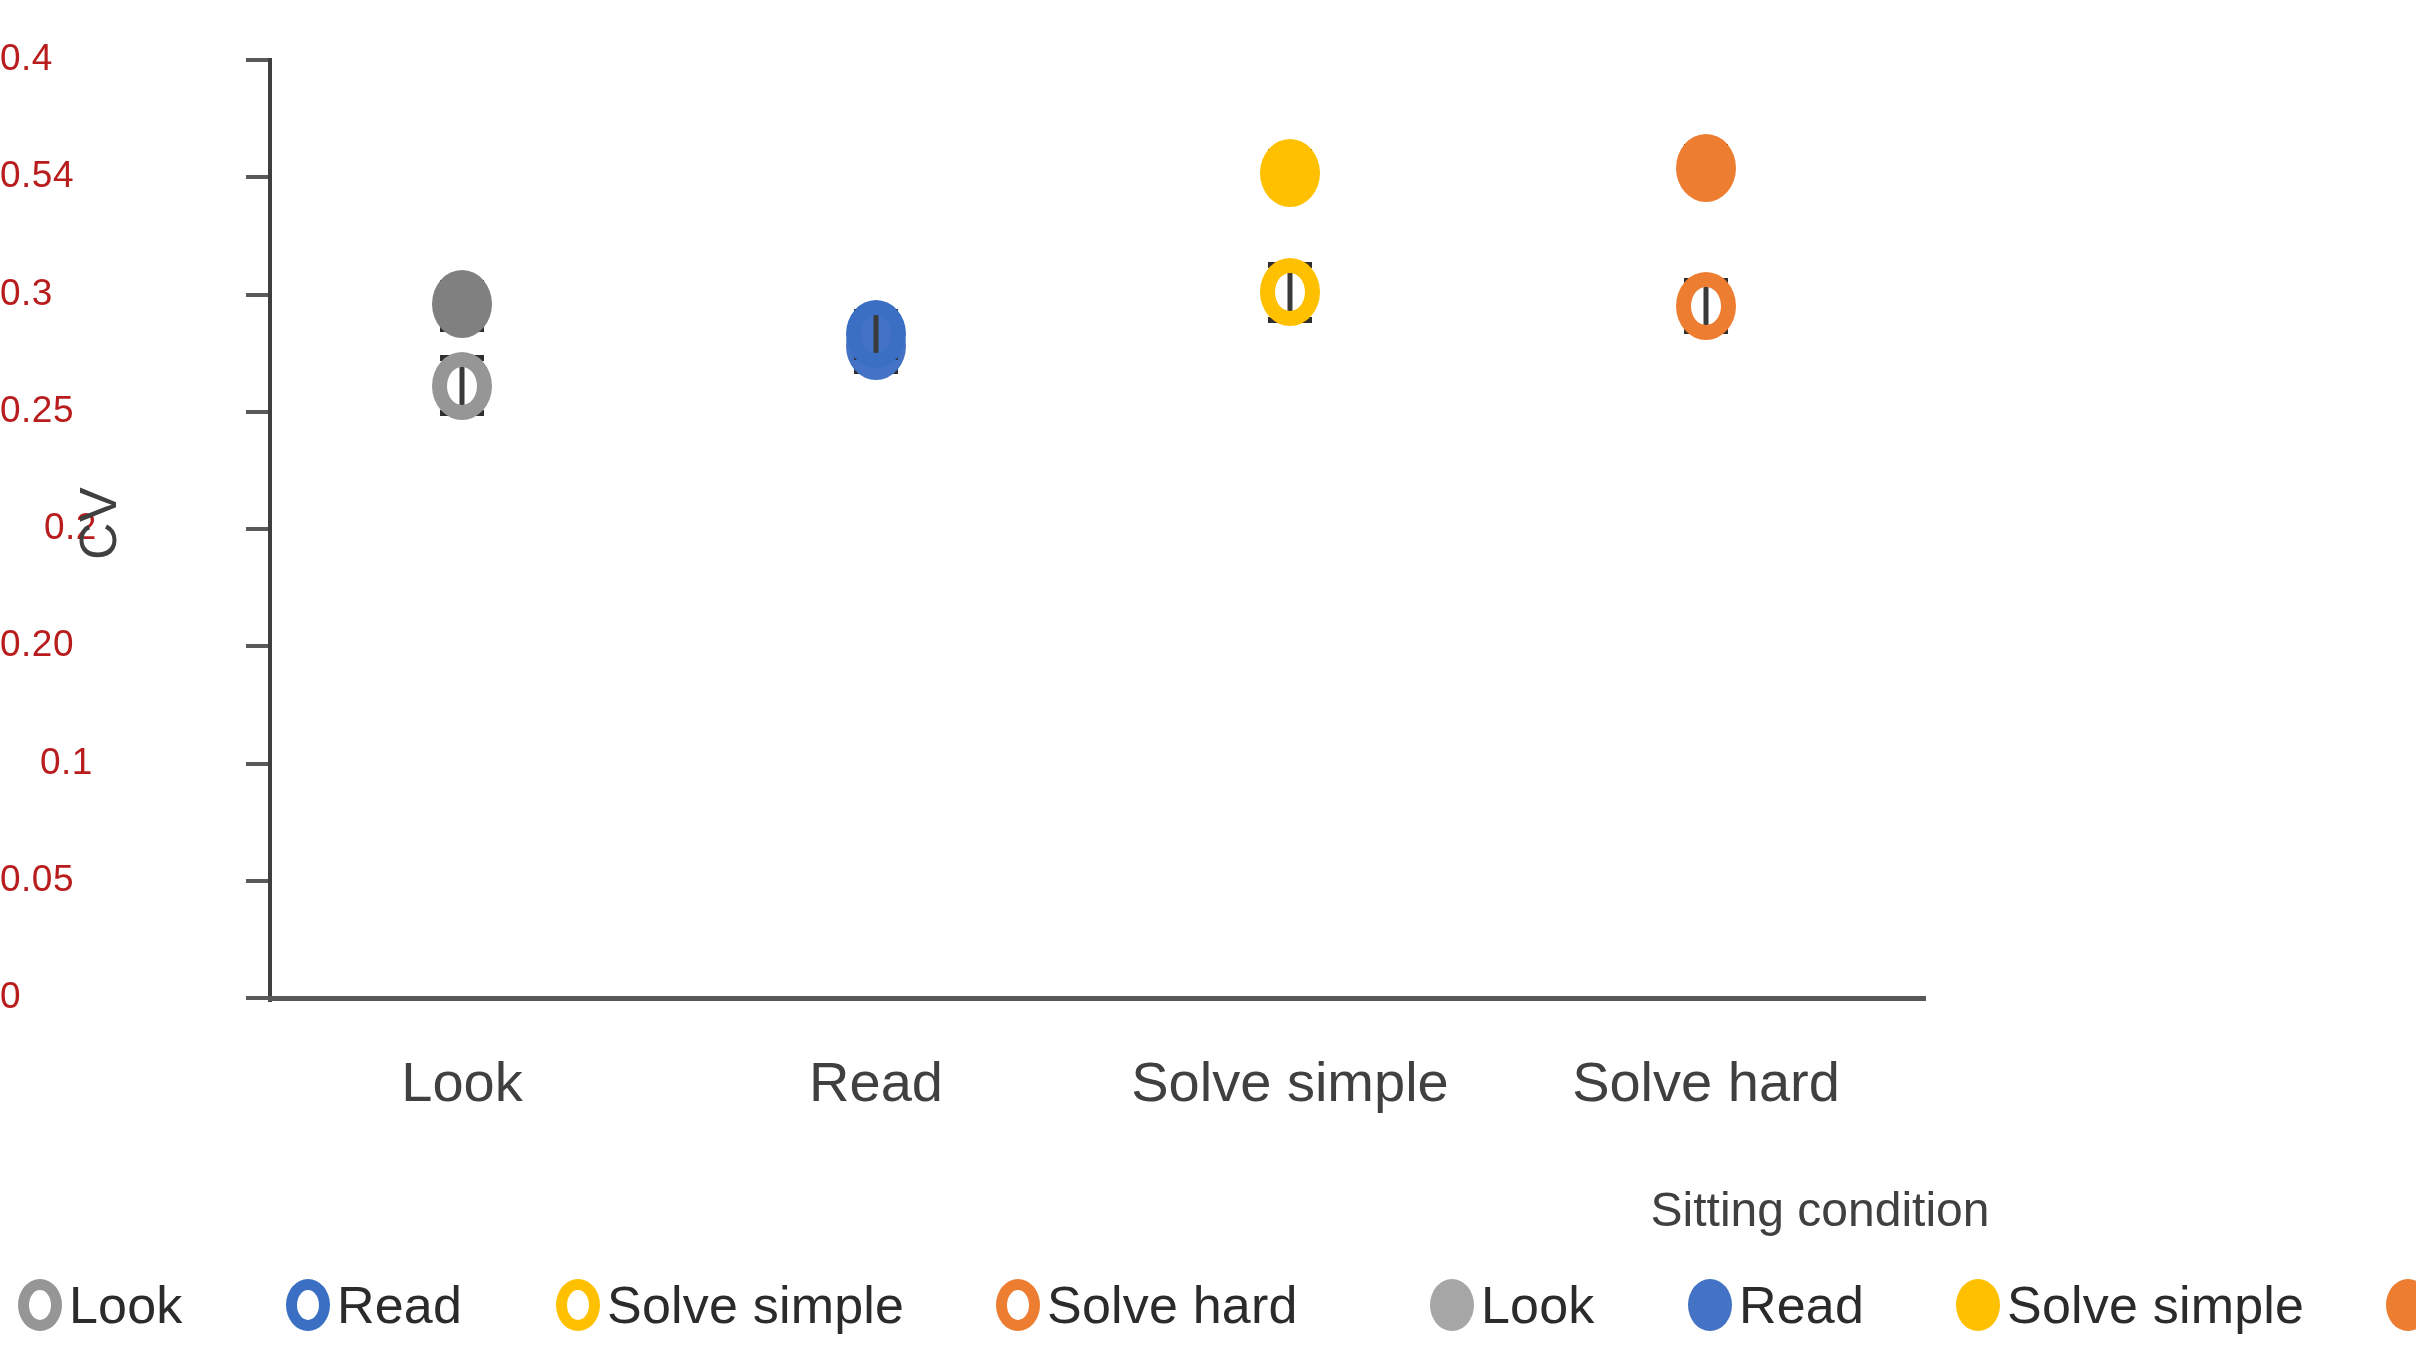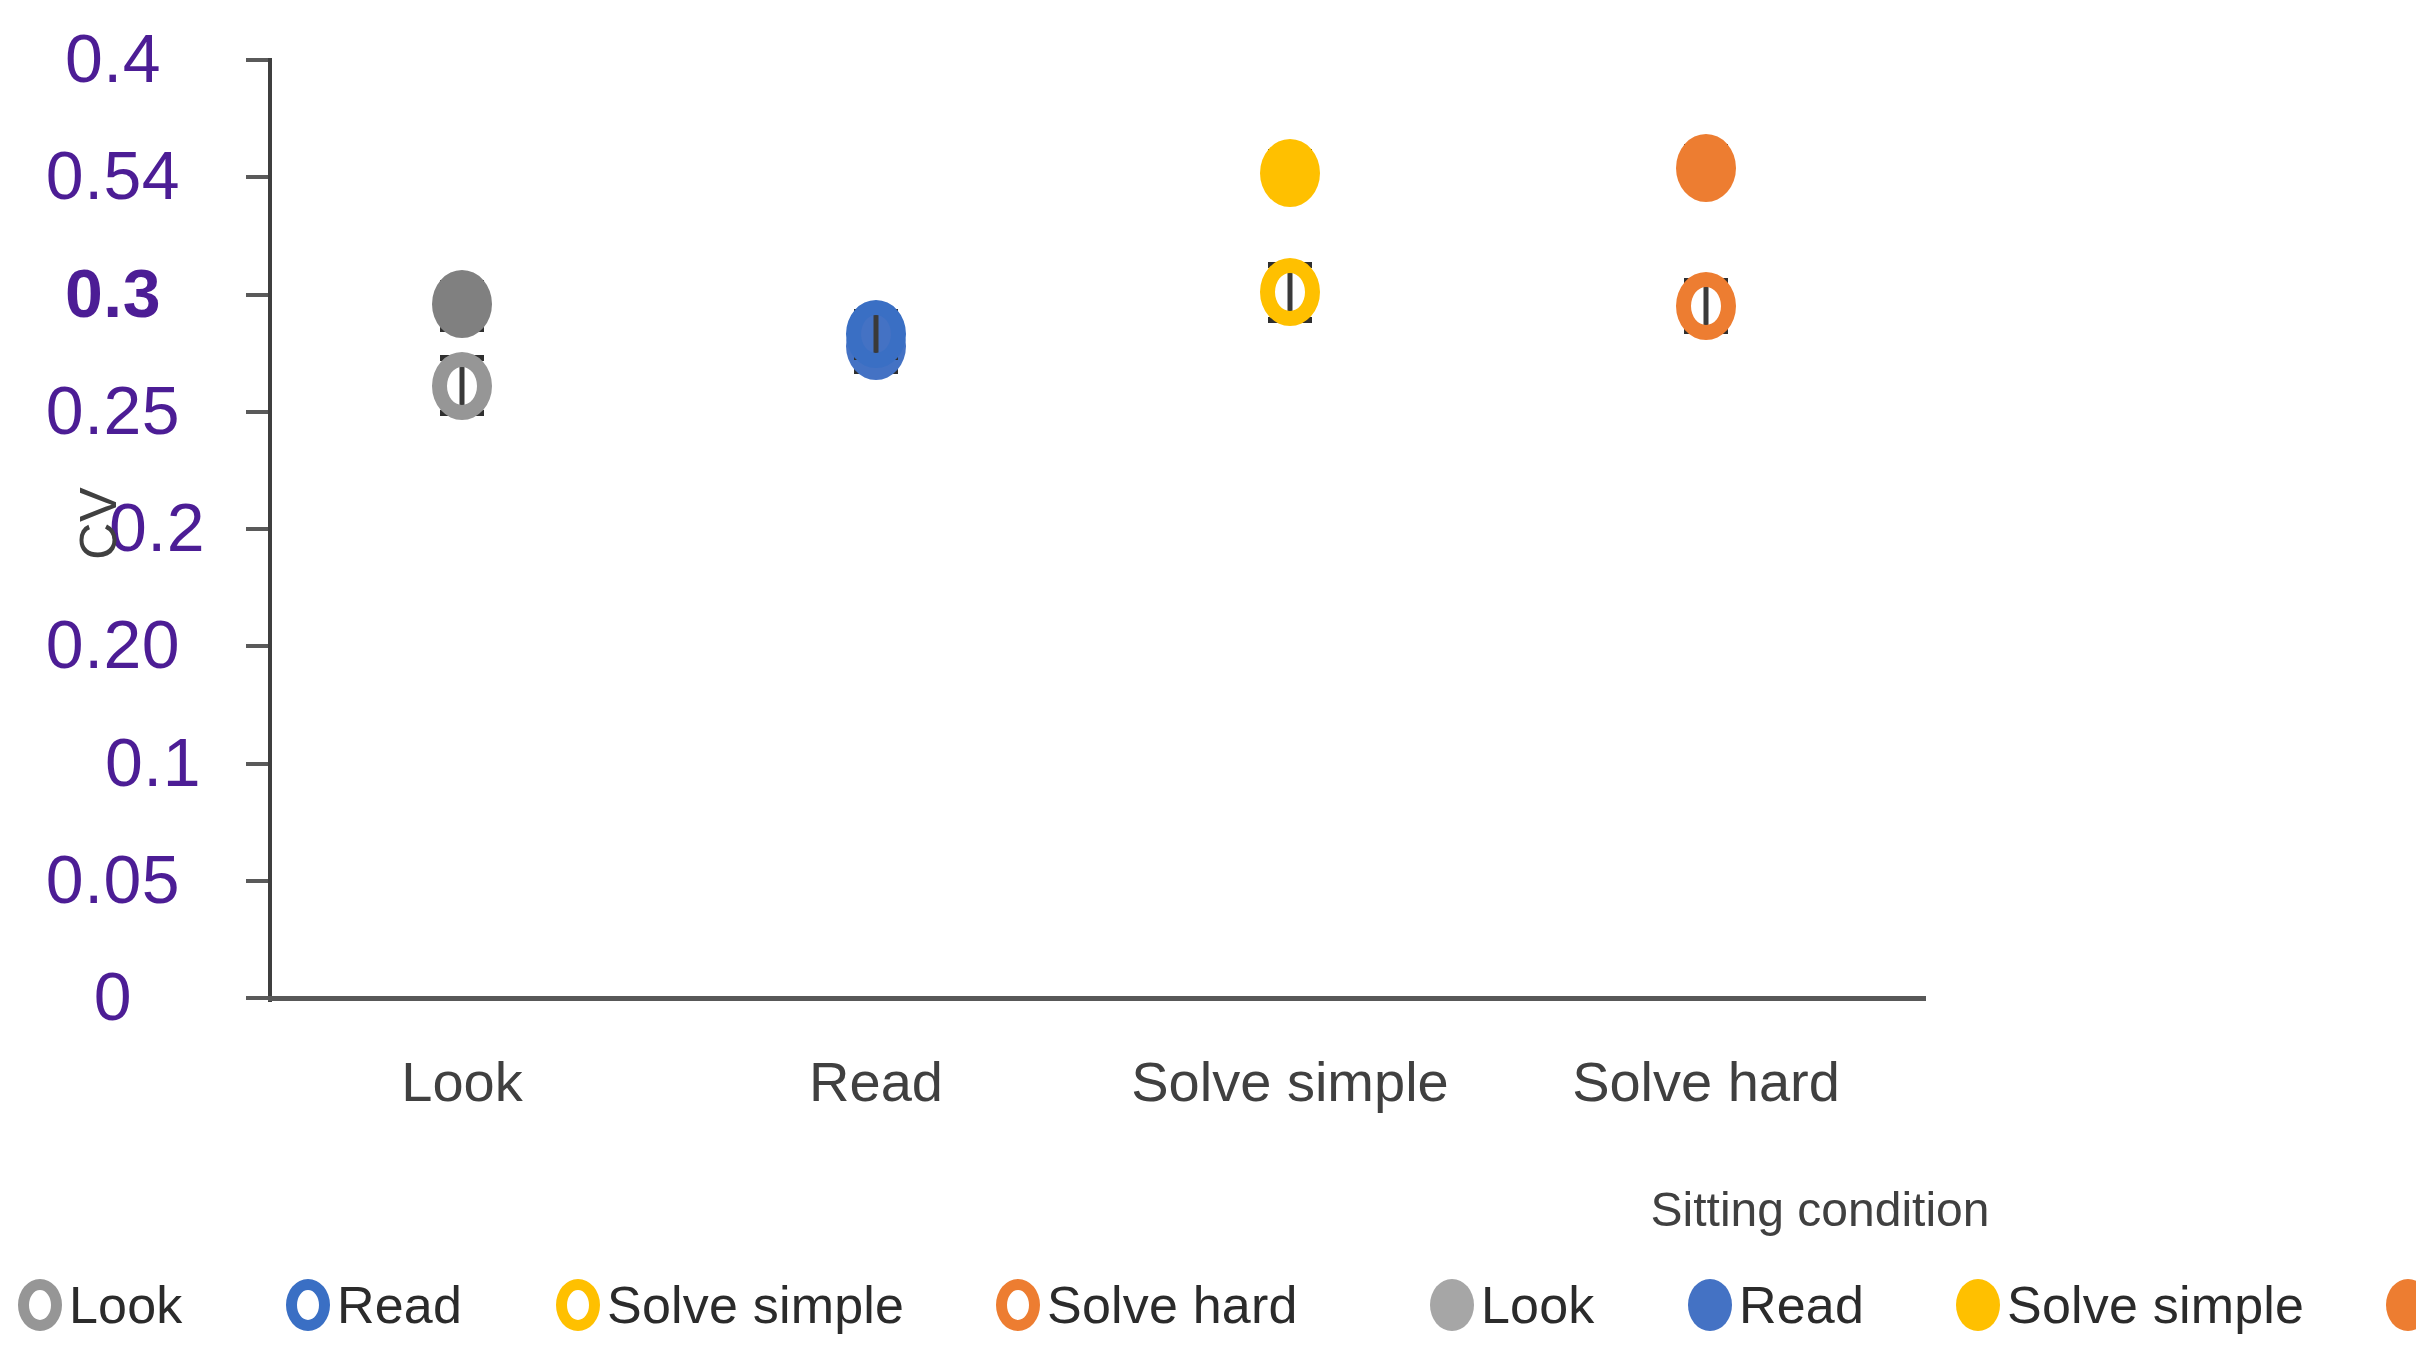--- a/index.html
+++ b/index.html
@@ -7,21 +7,21 @@
   #root{position:relative;width:2416px;height:1348px;}
 
   
   .plot-area{position:absolute;left:0;top:0;width:2416px;height:1348px;}
 
   .axis-line-y{position:absolute;background:#3f3f3f;width:4px;}
   .axis-line-x{position:absolute;background:#585858;height:5px;}
 
   .tick-mark{position:absolute;background:#5a5a5a;height:4px;width:22px;}
 
-  .tick-label{position:absolute;font-size:68px;color:#4c1d95;text-align:center;
+  .tick-label{position:absolute;font-size:37px;color:#b91c1c;text-align:left;
               letter-spacing:0.5px;line-height:52px;white-space:nowrap;}
 
   .y-axis-title{position:absolute;font-size:52px;color:#404040;white-space:nowrap;
                 transform:rotate(-90deg);transform-origin:left top;letter-spacing:0.5px;}
 
   .cat-label{position:absolute;font-size:56px;color:#404040;text-align:center;
              white-space:nowrap;line-height:56px;}
 
   
   .marker{position:absolute;border-radius:50%;box-sizing:border-box;}
@@ -56,21 +56,21 @@
     <div class="axis-line-y" style="left:268px; top:58px; height:944px;"></div>
 
     <div class="axis-line-x" style="left:268px; top:996px; width:1658px;"></div>
 
     <div id="yticks">
         <div class="tick-mark" style="left: 246px; top: 58px;"></div>
         <div class="tick-label" style="left: 0px; width: 226px; top: 32px;">0.4</div>
         <div class="tick-mark" style="left: 246px; top: 175.25px;"></div>
         <div class="tick-label" style="left: 0px; width: 226px; top: 149.25px;">0.54</div>
         <div class="tick-mark" style="left: 246px; top: 292.5px;"></div>
-        <div class="tick-label" style="left: 0px; width: 226px; top: 266.5px; font-weight: bold;">0.3</div>
+        <div class="tick-label" style="left: 0px; width: 226px; top: 266.5px;">0.3</div>
         <div class="tick-mark" style="left: 246px; top: 409.75px;"></div>
         <div class="tick-label" style="left: 0px; width: 226px; top: 383.75px;">0.25</div>
         <div class="tick-mark" style="left: 246px; top: 527px;"></div>
         <div class="tick-label" style="left: 0px; width: 226px; top: 501px; padding-left: 44px;">0.2</div>
         <div class="tick-mark" style="left: 246px; top: 644.25px;"></div>
         <div class="tick-label" style="left: 0px; width: 226px; top: 618.25px;">0.20</div>
         <div class="tick-mark" style="left: 246px; top: 761.5px;"></div>
         <div class="tick-label" style="left: 0px; width: 226px; top: 735.5px; padding-left: 40px;">0.1</div>
         <div class="tick-mark" style="left: 246px; top: 878.75px;"></div>
         <div class="tick-label" style="left: 0px; width: 226px; top: 852.75px;">0.05</div>

